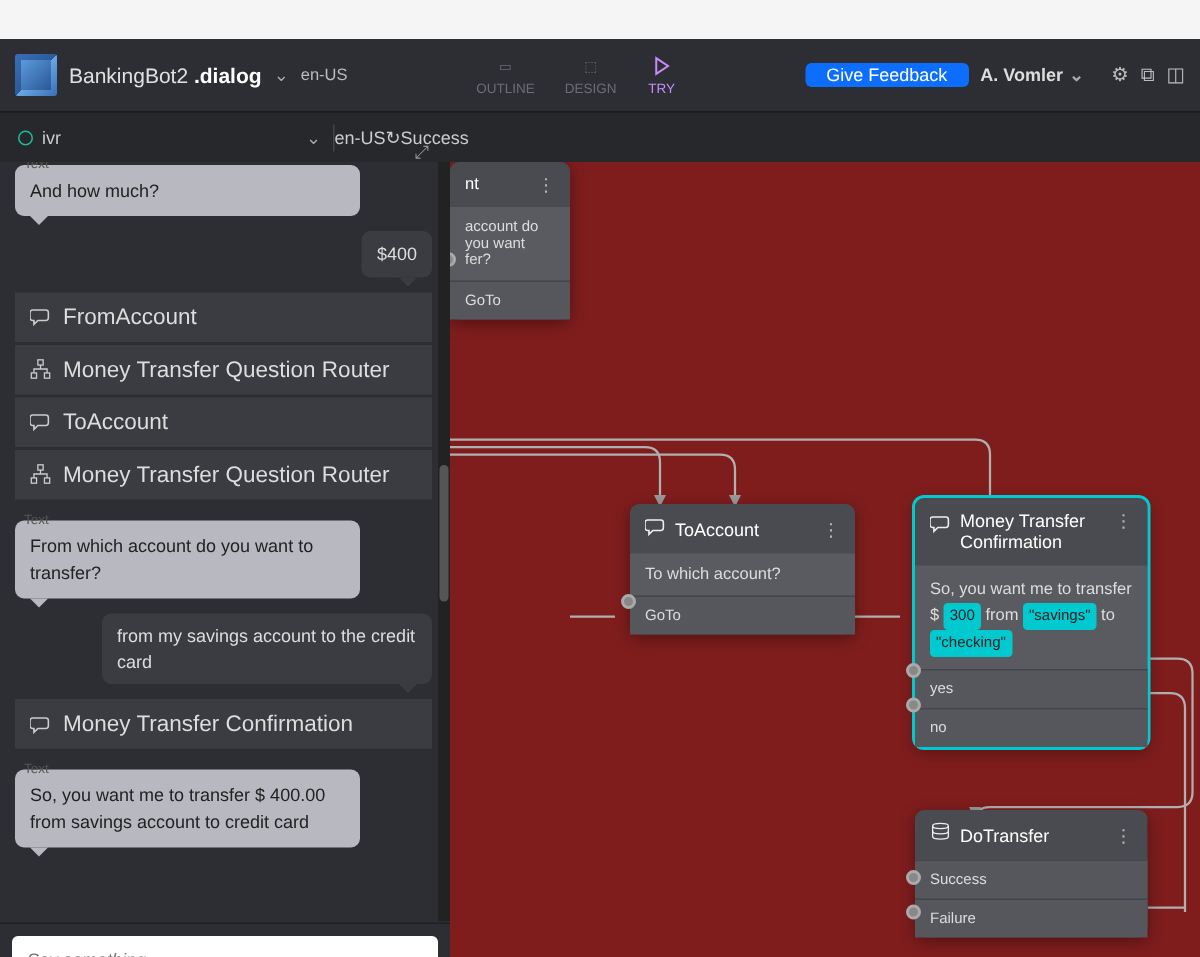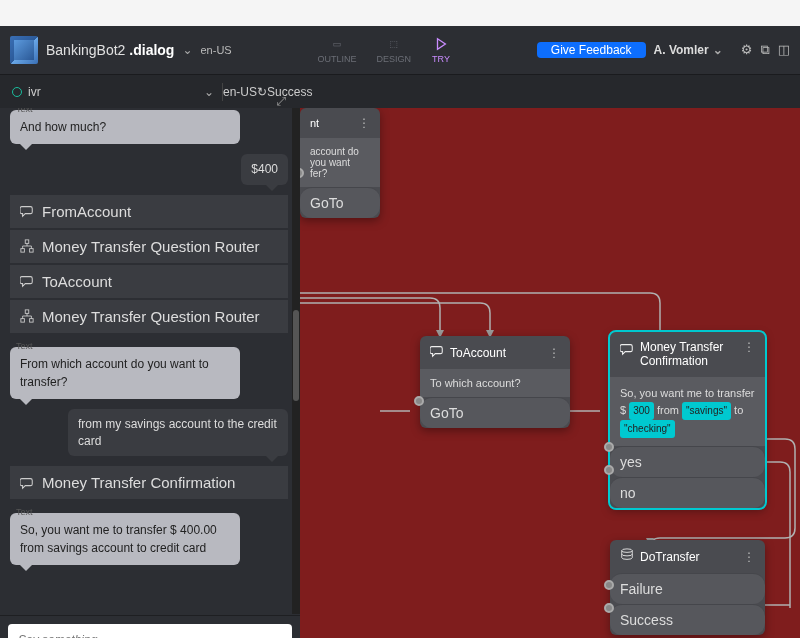--- a/index.html
+++ b/index.html
@@ -39,21 +39,21 @@
 .input-row { padding: 8px; border-top: 1px solid #1e1f22; position:relative;}
 .input-row input { width: 100%; background: #ffffff; border: none; border-radius: 4px; padding: 9px 10px; font-size: 12px; font-style: italic; color:#888;}
 .expand { position:absolute; right:14px; top:-14px; color:#999; font-size:12px; cursor:pointer;}
 .right { flex: 1; background: #7f1d1d; position: relative; overflow: hidden; }
 .node { position: absolute; background: #4a4b50; border-radius: 6px; box-shadow: 0 3px 10px rgba(0,0,0,0.35); color: #ddd; font-size: 12px; }
 .node.selected { outline: 2px solid #00c9d0; }
 .node-head { padding: 8px 10px; display: flex; align-items: center; gap: 6px; font-weight: 500; color:#fff;}
 .node-head .dots { margin-left: auto; cursor:pointer; color:#bbb;}
 .node-body { background: #5a5b60; padding: 8px 10px; font-size: 11px; color:#ddd;}
 .node-body .hl { background:#00c9d0; color:#222; padding:1px 4px; border-radius:3px; font-size:10px; display:inline-block;}
-.node-row { background: #56575c; padding: 7px 10px; border-top: 1px solid #45464b; font-size: 14px; color:#ddd; position:relative;border-radius:12px;}
+.node-row { background: #56575c; padding: 7px 10px; border-top: 1px solid #45464b; font-size: 10px; color:#ddd; position:relative;}
 .port { width:10px; height:10px; border:2px solid #aaa; border-radius:50%; background:#888; position:absolute;}
 svg.edges { position:absolute; inset:0; pointer-events:none;}
 svg.edges path { stroke:#b0b0b0; stroke-width:1.5; fill:none;}
 svg.edges polygon { fill:#999;}
 .icon-svg { width:14px; height:14px; }
 </style>
 </head>
 <body>
 
 <div class="topbar">
@@ -245,19 +245,19 @@
     <div class="node" style="left:310px; top:432px; width:155px;">
       <div class="node-head">
         <span><svg class="icon-svg" viewBox="0 0 16 16">
               <ellipse cx="8" cy="3" rx="6" ry="2" fill="none" stroke="#eee"></ellipse>
               <path d="M2 3 v8 a6 2 0 0 0 12 0 v-8" fill="none" stroke="#eee"></path>
               <path d="M2 7 a6 2 0 0 0 12 0" fill="none" stroke="#eee"></path>
             </svg></span>
         <span>DoTransfer</span>
         <span class="dots">⋮</span>
       </div>
+      <div class="node-row">Success</div>
       <div class="node-row">Failure</div>
-      <div class="node-row">Success</div>
       <span class="port" style="left:-6px; top:40px;"></span>
       <span class="port" style="left:-6px; top:63px;"></span>
     </div>
   </div>
 </div>
 
 </body></html>

